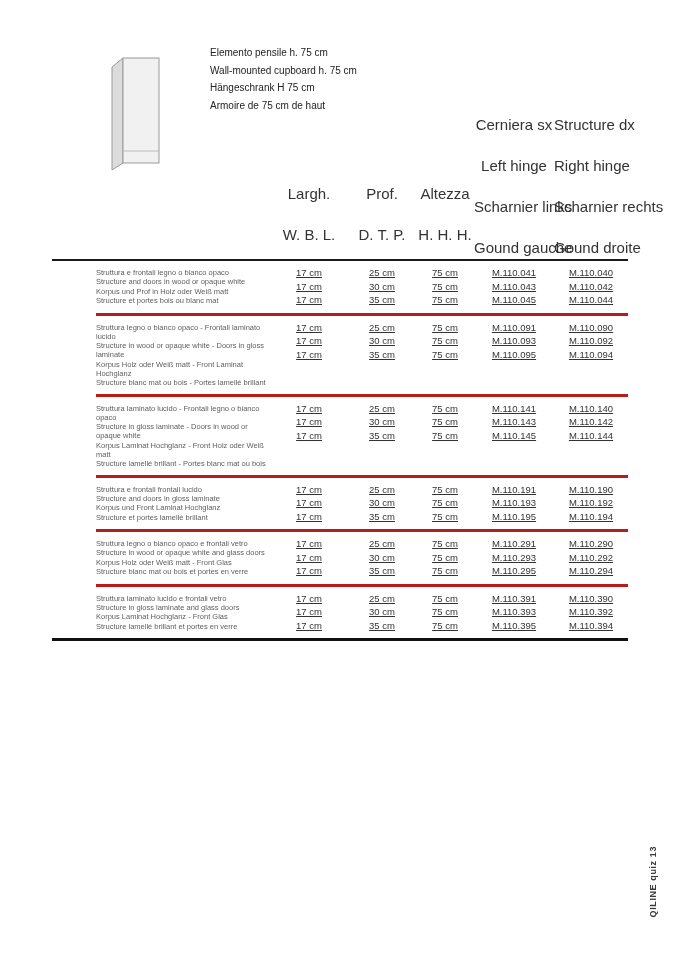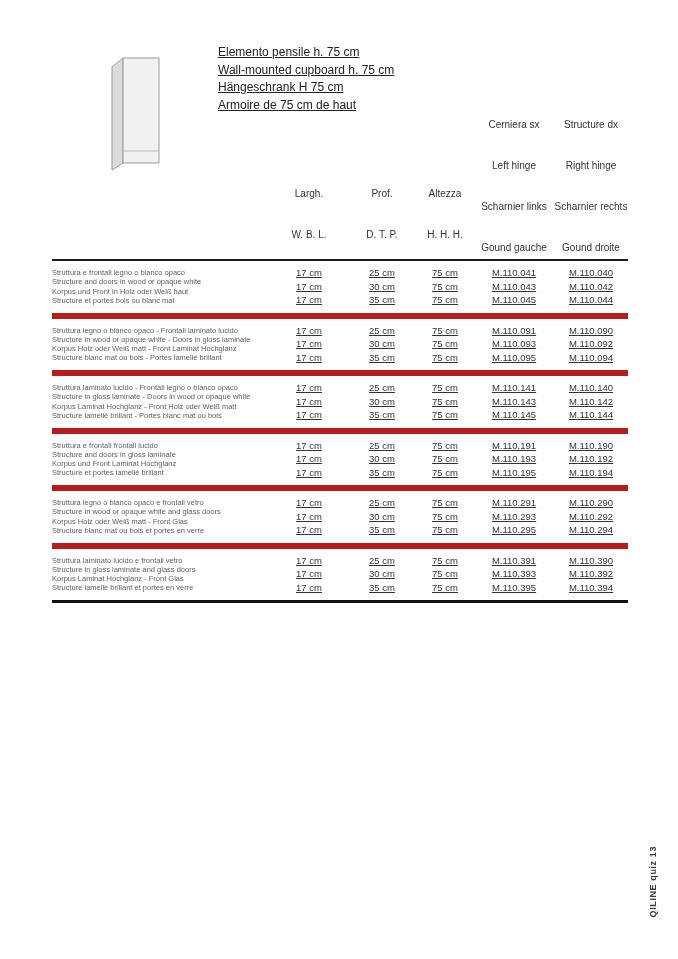--- a/index.html
+++ b/index.html
@@ -7,35 +7,35 @@
     width:678px;height:959px;position:relative;overflow:hidden;
     font-family:"Liberation Sans", sans-serif;color:#333;
     -webkit-font-smoothing:antialiased;
   }
   .page{position:absolute;inset:0;background:#fff;}
 
   
   .figure{position:absolute;left:110px;top:54px;width:58px;height:118px;}
 
   
-  .title-block{position:absolute;left:218px;top:44px;font-size:12px;line-height:17.5px;color:#222;text-decoration:underline;}
+  .title-block{position:absolute;left:210px;top:44px;font-size:10px;line-height:17.5px;color:#222;}
 
   
   .table{position:absolute;left:52px;top:118px;width:576px;}
   .thead{
     display:grid;grid-template-columns:218px 78px 68px 58px 80px 74px;
     align-items:end;border-bottom:2px solid #1a1a1a;padding-bottom:5px;min-height:55px;
   }
   .hcell{display:flex;flex-direction:column;justify-content:flex-end;text-align:center;
-    font-size:10px;line-height:13px;color:#333;gap:28px;}
+    font-size:15px;line-height:13px;color:#333;gap:28px;}
   .hcell.two-line{padding-bottom:13px;}
   .hline{white-space:nowrap;}
 
-  .group{display:flex;padding:5px 0 6px 0;}
-  .group + .group{border-top:6px solid #b91c1c;}
+  .group{display:flex;padding:5px 0 6px 0;margin-left:44px;}
+  .group + .group{border-top:3px solid #b91c1c;}
   #groups{border-bottom:3px solid #111;}
   .desc{width:218px;font-size:7.5px;line-height:9.3px;color:#5f5f5f;padding-top:2px;}
   .rows{flex:1;display:flex;flex-direction:column;justify-content:flex-start;}
   .row{display:grid;grid-template-columns:78px 68px 58px 80px 74px;height:13.5px;align-items:center;text-decoration:underline;}
   .cell{text-align:center;font-size:9.5px;color:#333;white-space:nowrap;}
 
   
   .vtext{
     position:absolute;right:20px;bottom:42px;
     writing-mode:vertical-rl;transform:rotate(180deg);
@@ -88,21 +88,21 @@
         <div class="hline">Right hinge</div>
         <div class="hline">Scharnier rechts</div>
         <div class="hline">Gound droite</div>
       </div>
     </div>
     <div id="groups">
         <div class="group">
           <div class="desc">
             <div>Struttura e frontali legno o bianco opaco</div>
             <div>Structure and doors in wood or opaque white</div>
-            <div>Korpus und Front in Holz oder Weiß haut</div>
+            <div>Korpus und Prof in Holz oder Weiß matt</div>
             <div>Structure et portes bois ou blanc mat</div>
           </div>
           <div class="rows">
             <div class="row">
               <div class="cell">17 cm</div>
               <div class="cell">25 cm</div>
               <div class="cell">75 cm</div>
               <div class="cell">M.110.041</div>
               <div class="cell">M.110.040</div>
             </div>

